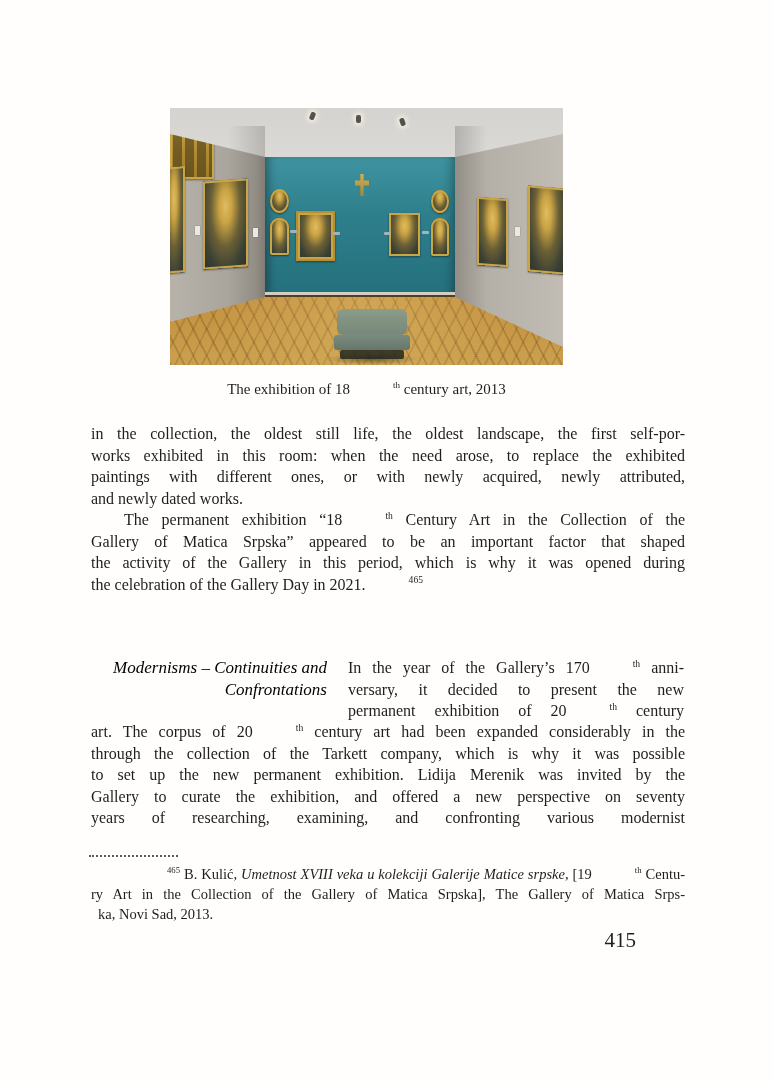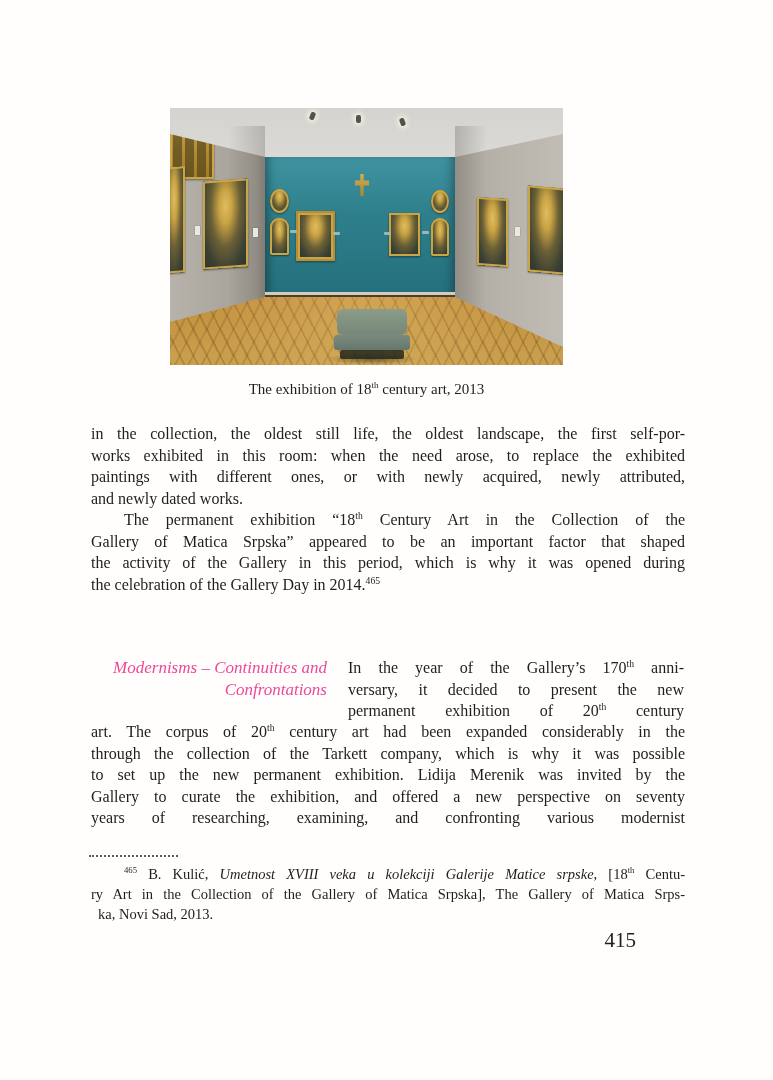--- a/index.html
+++ b/index.html
@@ -66,25 +66,25 @@
   .bench-base{position:absolute;left:170px;top:242px;width:64px;height:9px;border-radius:2px;
       background:#23281f;opacity:.85;}
   .bench-shadow{position:absolute;left:156px;top:245px;width:92px;height:12px;
       background:radial-gradient(ellipse,rgba(35,30,20,.5),rgba(35,30,20,0) 70%);}
 
   
   .textblock{position:absolute;font-size:16px;}
   .textblock .ln{height:21.5px;line-height:21.5px;text-align:justify;text-align-last:justify;
       white-space:normal;overflow:visible;}
   .caption-block .ln{text-align:center;text-align-last:center;font-size:15px;height:21px;line-height:21px;}
-  .heading-block .ln{text-align:right;text-align-last:right;font-style:italic;color:#ec4899;
+  .heading-block .ln{text-align:right;text-align-last:right;font-style:italic;color:#000000;
       font-size:17px;height:22px;line-height:22px;}
   .footnote-block{font-size:14.5px;}
   .footnote-block .ln{height:20px;line-height:20px;}
-  .sup{font-size:60%;vertical-align:super;line-height:1;}
+  .sup{font-size:60%;vertical-align:super;line-height:1;margin-left:43px;}
   .it{font-style:italic;}
   #caption-block{left:170px;top:379px;width:393px;}
   #main1{left:91px;top:423px;width:594px;}
   #heading-block{left:91px;top:657px;width:236px;}
   #col-block{left:348px;top:657px;width:336px;}
   #cont-block{left:91px;top:721px;width:594px;}
   #fn-sep{position:absolute;left:89px;top:855px;width:89px;height:0;border-top:2px dotted #5a5a58;}
   #fn-block{left:91px;top:864px;width:594px;}
   #pageno{position:absolute;left:536px;top:928px;width:100px;text-align:right;font-size:21px;}
 </style>
@@ -141,21 +141,21 @@
     <div>
         <div class="ln">in the collection, the oldest still life, the oldest landscape, the first self-por-</div>
         <div class="ln">works exhibited in this room: when the need arose, to replace the exhibited</div>
         <div class="ln">paintings with different ones, or with newly acquired, newly attributed,</div>
         <div class="ln" style="text-align-last: left;">and newly dated works.</div>
       </div>
     <div>
         <div class="ln" style="text-indent: 33px;"><span>The permanent exhibition “18</span><span class="sup">th</span><span> Century Art in the Collection of the</span></div>
         <div class="ln">Gallery of Matica Srpska” appeared to be an important factor that shaped</div>
         <div class="ln">the activity of the Gallery in this period, which is why it was opened during</div>
-        <div class="ln" style="text-align-last: left;"><span>the celebration of the Gallery Day in 2014.</span><span class="sup">465</span></div>
+        <div class="ln" style="text-align-last: left;"><span>the celebration of the Gallery Day in 2021.</span><span class="sup">465</span></div>
       </div>
   </div>
 
   <div id="heading-block" class="textblock heading-block">
       <div class="ln">Modernisms – Continuities and</div>
       <div class="ln">Confrontations</div>
     </div>
 
   <div id="col-block" class="textblock">
       <div class="ln"><span>In the year of the Gallery’s 170</span><span class="sup">th</span><span> anni-</span></div>
@@ -167,20 +167,20 @@
       <div class="ln"><span>art. The corpus of 20</span><span class="sup">th</span><span> century art had been expanded considerably in the</span></div>
       <div class="ln">through the collection of the Tarkett company, which is why it was possible</div>
       <div class="ln">to set up the new permanent exhibition. Lidija Merenik was invited by the</div>
       <div class="ln">Gallery to curate the exhibition, and offered a new perspective on seventy</div>
       <div class="ln">years of researching, examining, and confronting various modernist</div>
     </div>
 
   <div id="fn-sep"></div>
 
   <div id="fn-block" class="textblock footnote-block">
-      <div class="ln" style="text-indent: 33px;"><span class="sup">465</span><span> B. Kulić, </span><span class="it">Umetnost XVIII veka u kolekciji Galerije Matice srpske</span><span>, [18</span><span class="sup">th</span><span> Centu-</span></div>
+      <div class="ln" style="text-indent: 33px;"><span class="sup">465</span><span> B. Kulić, </span><span class="it">Umetnost XVIII veka u kolekciji Galerije Matice srpske</span><span>, [19</span><span class="sup">th</span><span> Centu-</span></div>
       <div class="ln">ry Art in the Collection of the Gallery of Matica Srpska], The Gallery of Matica Srps-</div>
       <div class="ln" style="text-align-last: left; margin-left: 7px;">ka, Novi Sad, 2013.</div>
     </div>
 
   <div id="pageno">415</div>
 
 </div>
 
 </body></html>

